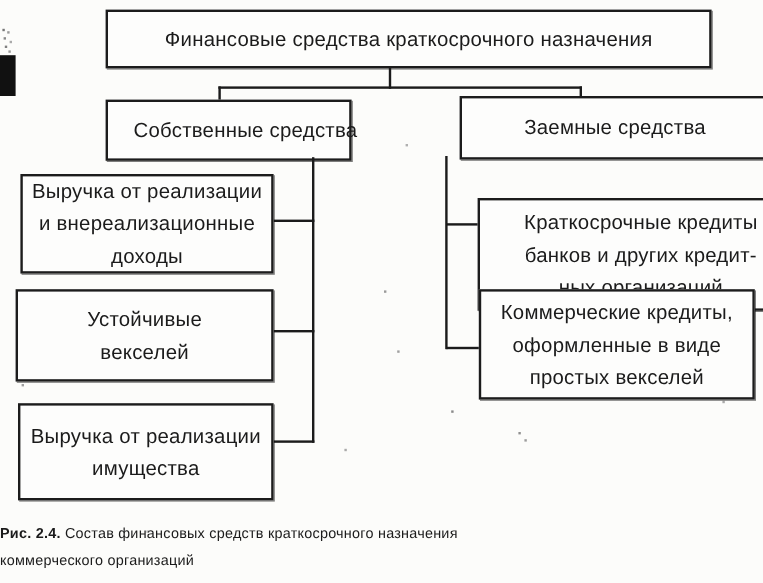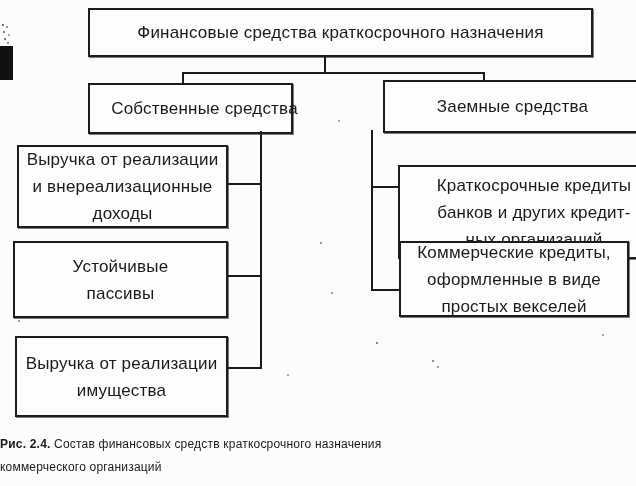--- a/index.html
+++ b/index.html
@@ -94,33 +94,33 @@
   <div class="line hline" style="left:372px; top:186px; width:28px;"></div>
   <div class="line hline" style="left:372px; top:289px; width:29px;"></div>
 
   <div class="box" style="left:17px; top:145px; width:211px; height:83px;">
     <span>Выручка от реализации</span>
     <span>и внереализационные</span>
     <span>доходы</span>
   </div>
   <div class="box" style="left:13px; top:241px; width:215px; height:77px;">
     <span>Устойчивые</span>
-    <span>пассивы</span>
+    <span>векселей</span>
   </div>
   <div class="box" style="left:15px; top:336px; width:213px; height:81px;">
     <span>Выручка от реализации</span>
     <span>имущества</span>
   </div>
 
   <div class="box" style="left:398px; top:124px; width:272px; height:94px;margin-top:41px;">
     <span>Краткосрочные кредиты</span>
     <span>банков и других кредит-</span>
     <span>ных организаций</span>
   </div>
-  <div class="box" style="left:399px; top:241px; width:230px; height:76px;">
+  <div class="box" style="left:399px; top:241px; width:230px; height:92px;">
     <span>Коммерческие кредиты,</span>
     <span>оформленные в виде</span>
     <span>простых векселей</span>
   </div>
 
   <div class="caption">
     <div><b>Рис. 2.4.</b><span> Состав финансовых средств краткосрочного назначения</span></div>
     <div>коммерческого организаций</div>
   </div>
 

